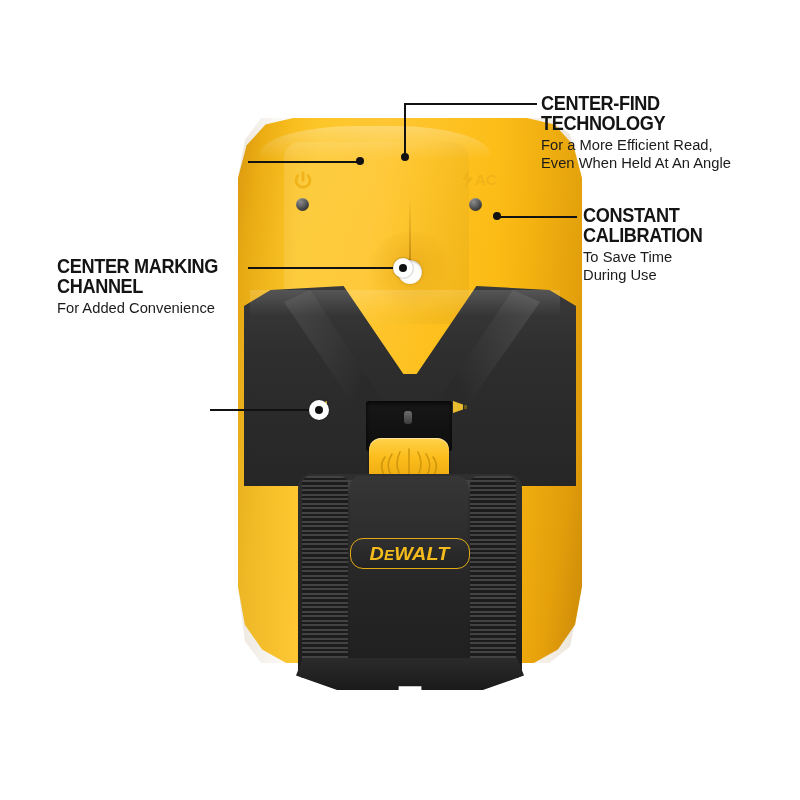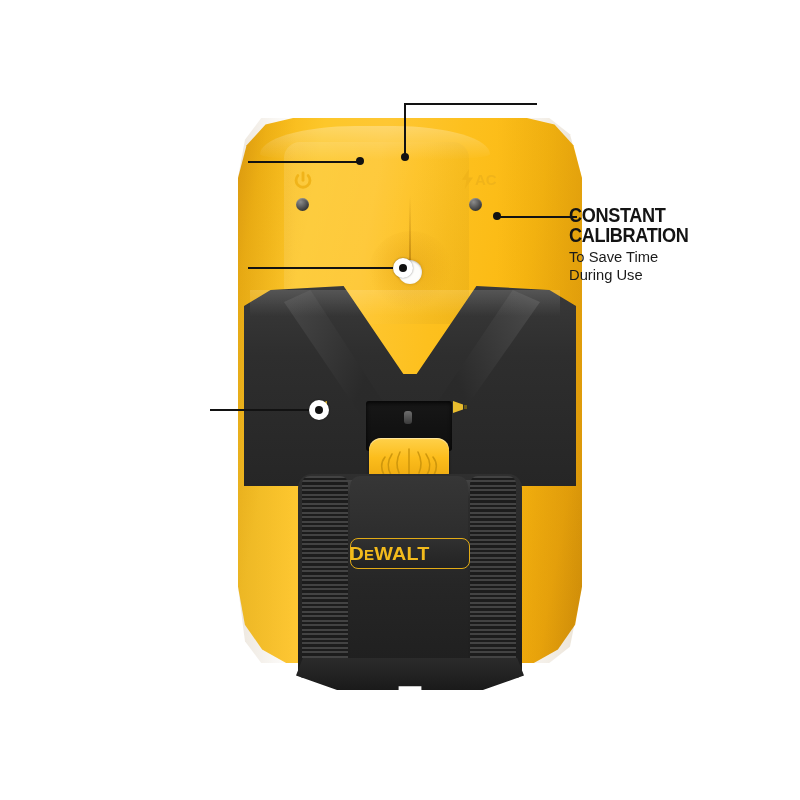--- a/index.html
+++ b/index.html
@@ -261,24 +261,26 @@
     background: linear-gradient(180deg, #363636, #262626 55%, #1f1f1f);
     border-radius: 10px;
   }
 
   
   .dewalt-badge {
     position: absolute;
     left: 112px; top: 420px;
     width: 118px; height: 29px;
     border: 1.6px solid #e2ab16;
-    border-radius: 8px;
+    border-radius: 13px;
     display: flex;
     align-items: center;
+    justify-content: center;
     background: linear-gradient(180deg, #303030, #232323);
+    font-style: italic;
   }
   .dewalt-text {
     font-family: "Liberation Sans", sans-serif;
     font-weight: 700;
     font-size: 19px;
     letter-spacing: 0.2px;
     color: #f3bb1c;
     transform: scaleX(1.04);
     line-height: 1;
   }
@@ -403,23 +405,34 @@
   <div class="dot-ring" style="left:309px; top:400px;"></div>
 
   <div class="leader v" style="left:404px; top:103px; height:55px;"></div>
   <div class="leader h" style="left:404px; top:103px; width:133px;"></div>
   <div class="dot" style="left:401px; top:153px;"></div>
 
   <div class="leader h" style="left:497px; top:216px; width:80px;"></div>
   <div class="dot" style="left:493px; top:212px;"></div>
 
 
-
-
-
-  <div class="callout right" style="left:569px; top:205px;">
+  <div class="callout left" style="left:57px; top:256px;">
+    <div class="head">CENTER MARKING</div>
+    <div class="head">CHANNEL</div>
+    <div class="sub">For Added Convenience</div>
+  </div>
+
+
+  <div class="callout right" style="left:541px; top:93px;">
+    <div class="head">CENTER-FIND</div>
+    <div class="head">TECHNOLOGY</div>
+    <div class="sub">For a More Efficient Read,</div>
+    <div class="sub" style="margin-top:0;">Even When Held At An Angle</div>
+  </div>
+
+  <div class="callout right" style="left:583px; top:205px;">
     <div class="head">CONSTANT</div>
     <div class="head">CALIBRATION</div>
     <div class="sub">To Save Time</div>
     <div class="sub" style="margin-top:0;">During Use</div>
   </div>
 
 </div>
 
 </body></html>

